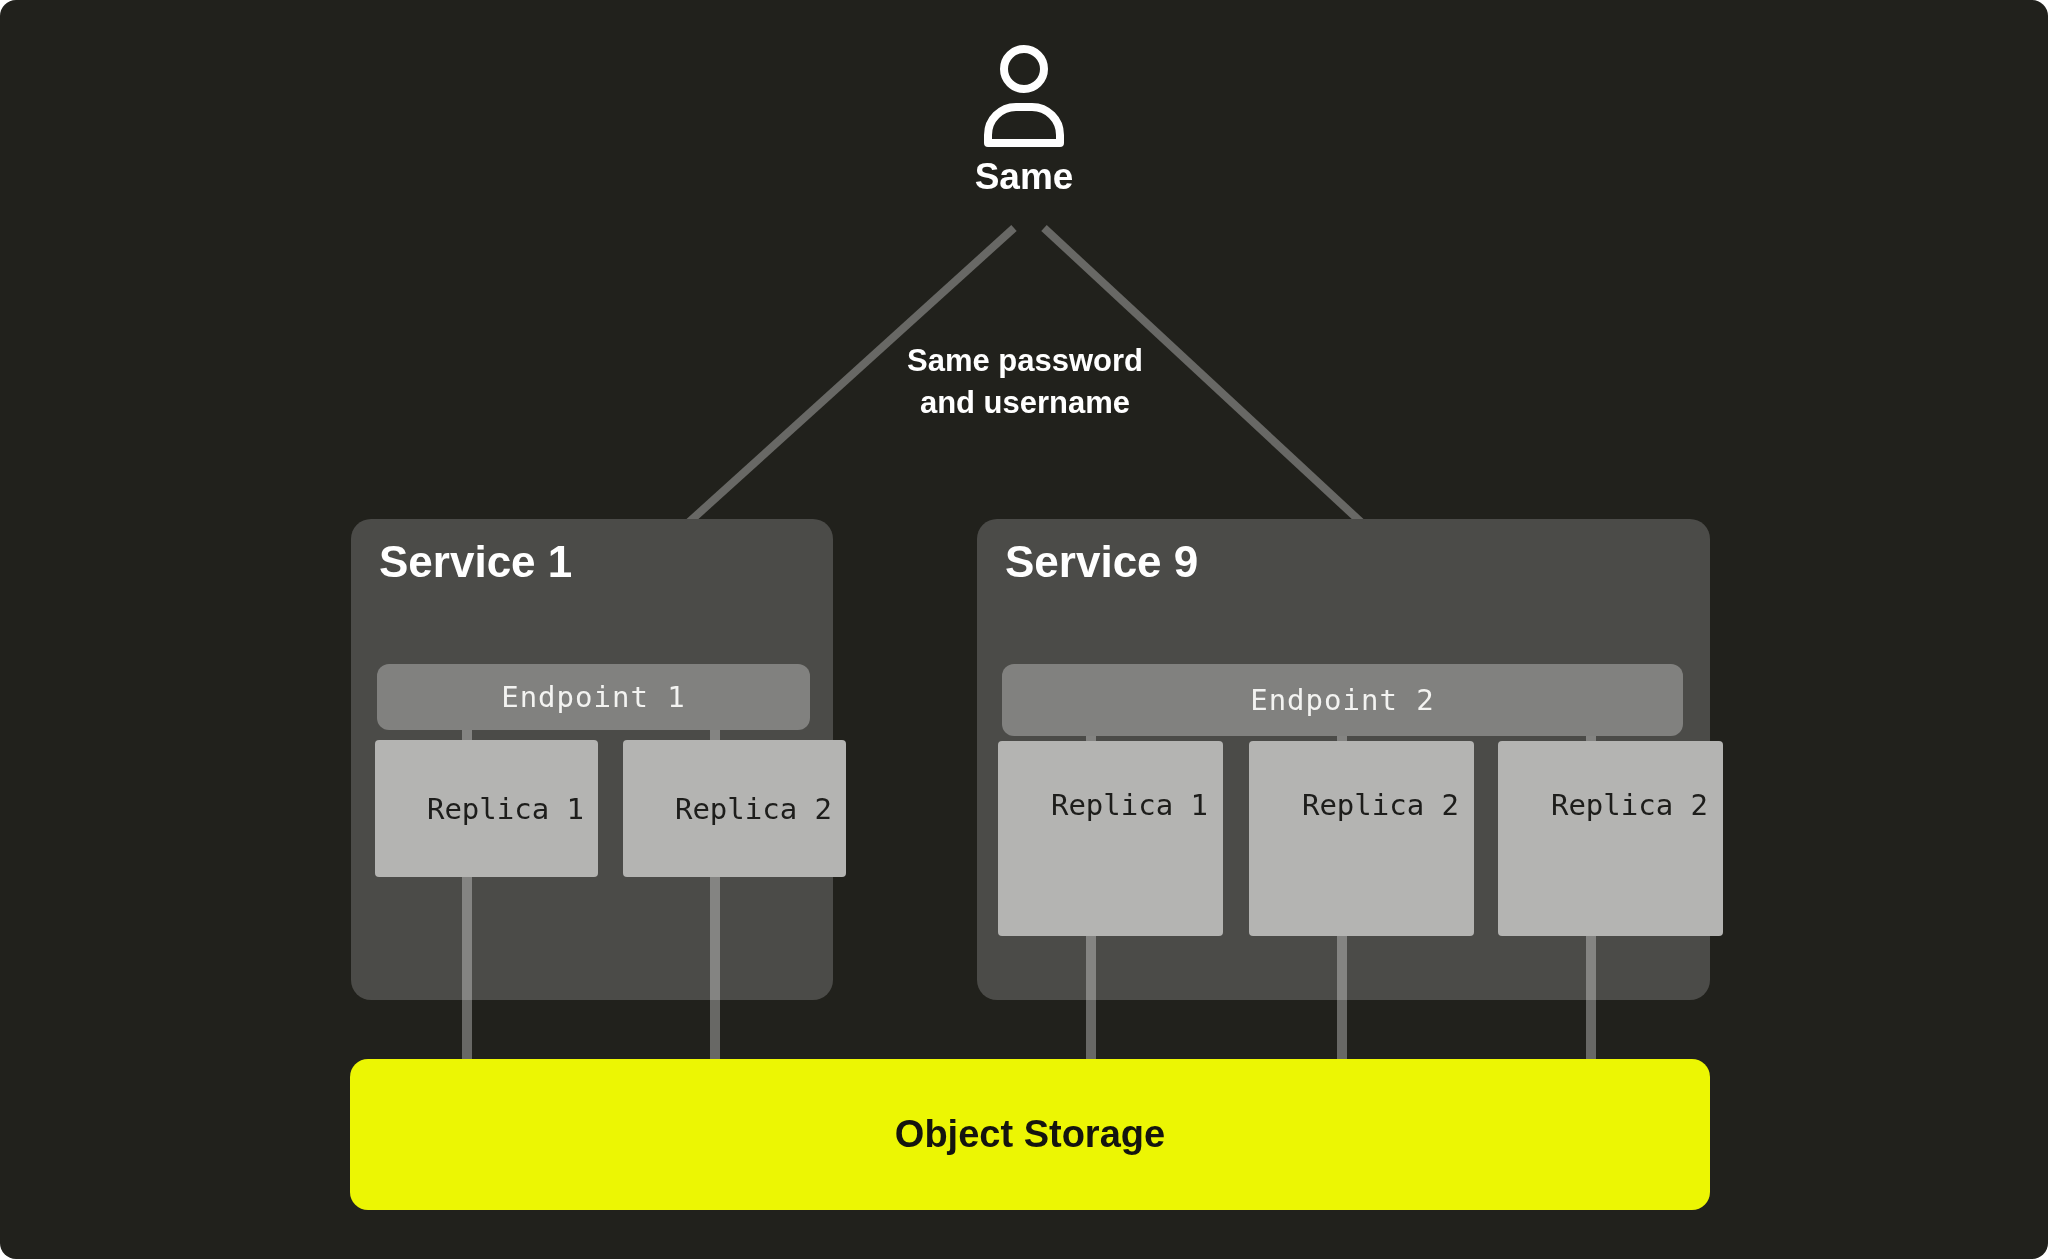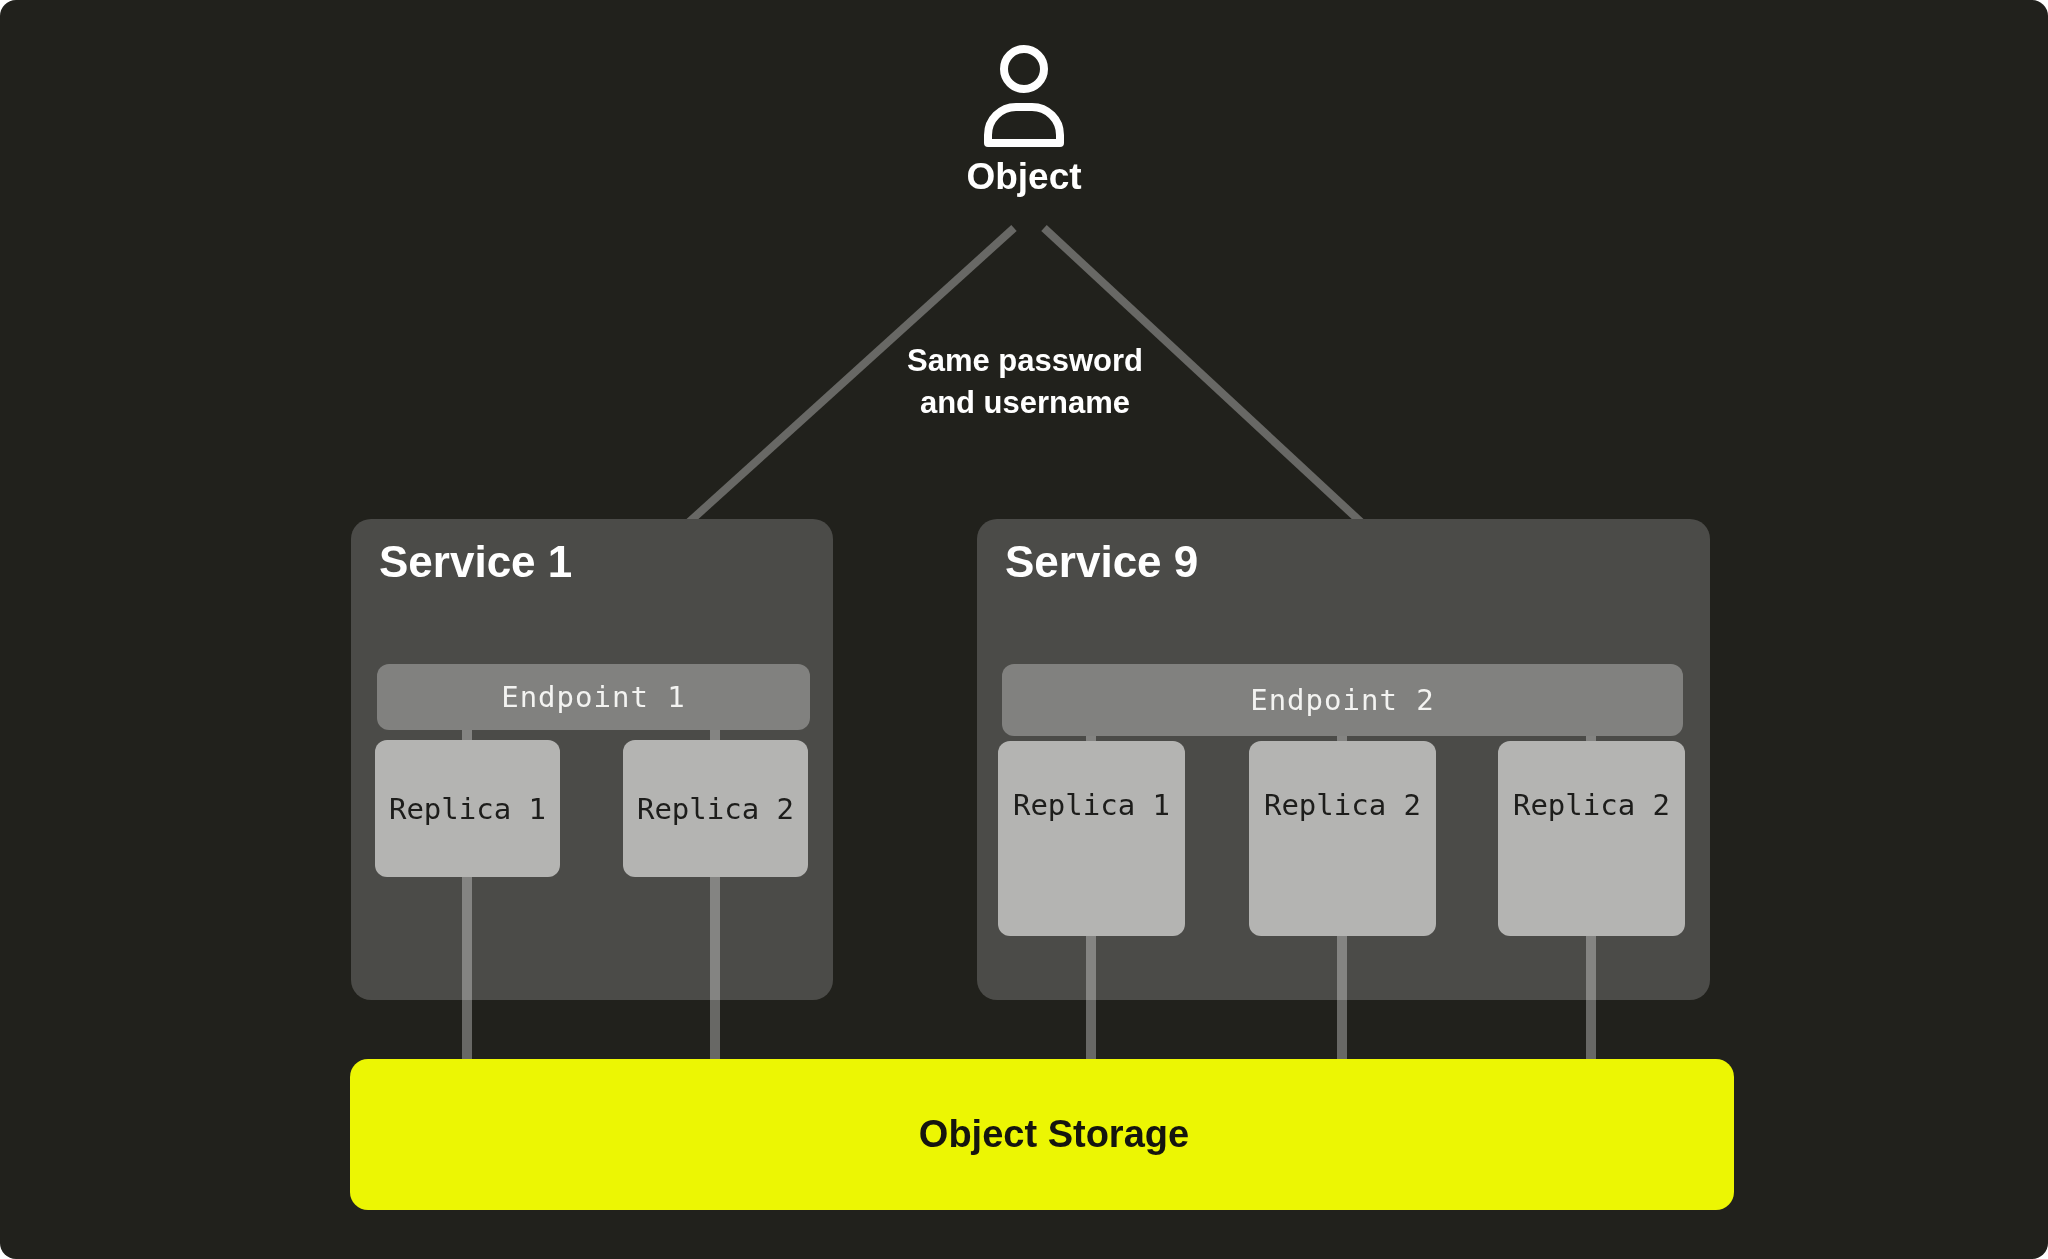--- a/index.html
+++ b/index.html
@@ -66,39 +66,40 @@
   }
 
   .vline {
     width: 10px;
     top: 682px; height: 379px;
     background: var(--connector, rgba(255,255,255,0.32));
   }
 
   .replica {
     background: var(--replica, #b4b4b2);
-    border-radius: 12px;
+    border-radius: 4px;
     display: flex; justify-content: center; align-items: center;
     color: var(--replica-text, #1d1d1b);
     font-family: "DejaVu Sans Mono", "Liberation Mono", monospace;
     font-size: 29px;
+    padding-left: 38px;
   }
   .replica.tall {
     align-items: flex-start;
   }
   .replica.tall span { padding-top: 47px; }
 
   
   .storage {
     left: 350px; top: 1059px; width: 1360px; height: 151px;
     background: var(--storage, #ecf603);
     border-radius: 18px;
     display: flex; align-items: center; justify-content: center;
     color: var(--storage-text, #15150f);
-    font-size: 38px; font-weight: 700; padding-left: 24px;
+    font-size: 38px; font-weight: 700;
   }
 </style>
 </head>
 <body>
 
 <div class="canvas">
 
   <svg class="arrows abs" viewBox="0 0 2048 1259" xmlns="http://www.w3.org/2000/svg">
     <defs>
       <marker id="ah" viewBox="0 0 10 10" refX="8" refY="5" markerWidth="6" markerHeight="6" orient="auto">
@@ -108,21 +109,21 @@
     <line x1="1014" y1="228" x2="603" y2="600" marker-end="url(#ah)"></line>
     <line x1="1044" y1="228" x2="1446" y2="601" marker-end="url(#ah)"></line>
   </svg>
 
   <div class="abs person-wrap">
     <svg width="96" height="104" viewBox="0 0 88 104" xmlns="http://www.w3.org/2000/svg" fill="none" stroke="#ffffff" stroke-width="8" stroke-linejoin="round">
       <circle cx="44" cy="25" r="20"></circle>
       <path d="M8,99 v-8 a28,28 0 0 1 28,-28 h16 a28,28 0 0 1 28,28 v8 z"></path>
     </svg>
   </div>
-  <div class="abs user-label">Object</div>
+  <div class="abs user-label">Same</div>
 
   <div class="abs annotation">
     <div>Same password</div>
     <div>and username</div>
   </div>
 
   <div class="abs svc-box" style="left:351px; top:519px; width:482px; height:481px;"></div>
   <div class="abs svc-title" style="left:379px; top:537px;">Service 1</div>
 
   <div class="abs svc-box" style="left:977px; top:519px; width:733px; height:481px;"></div>

